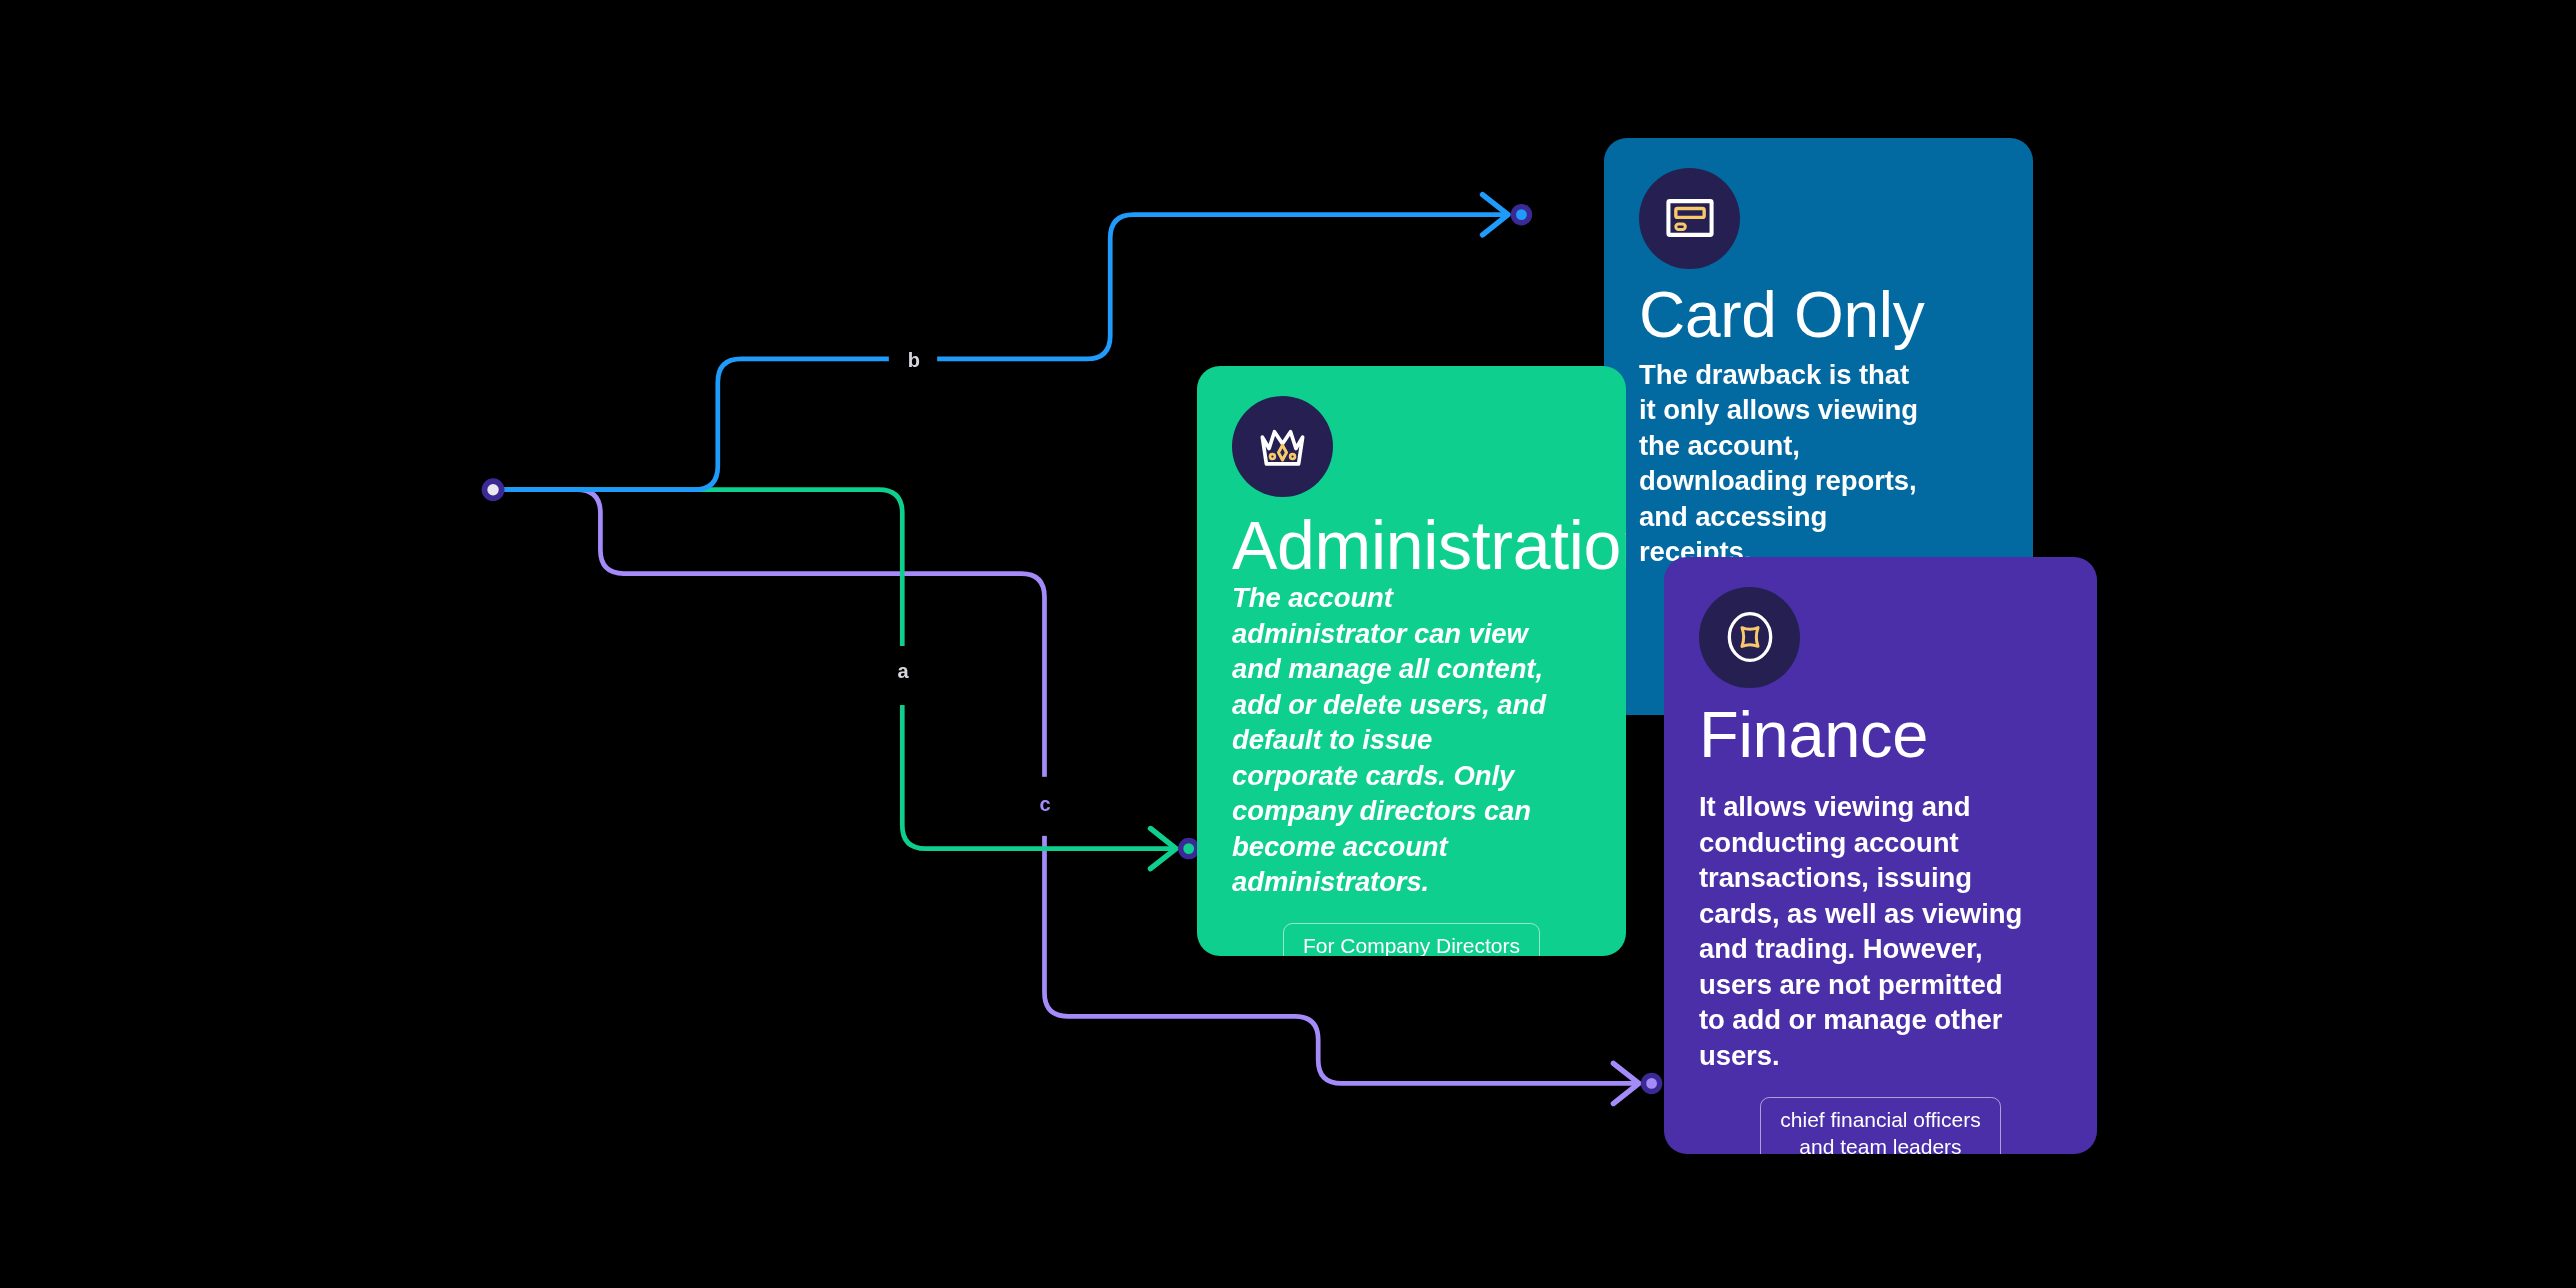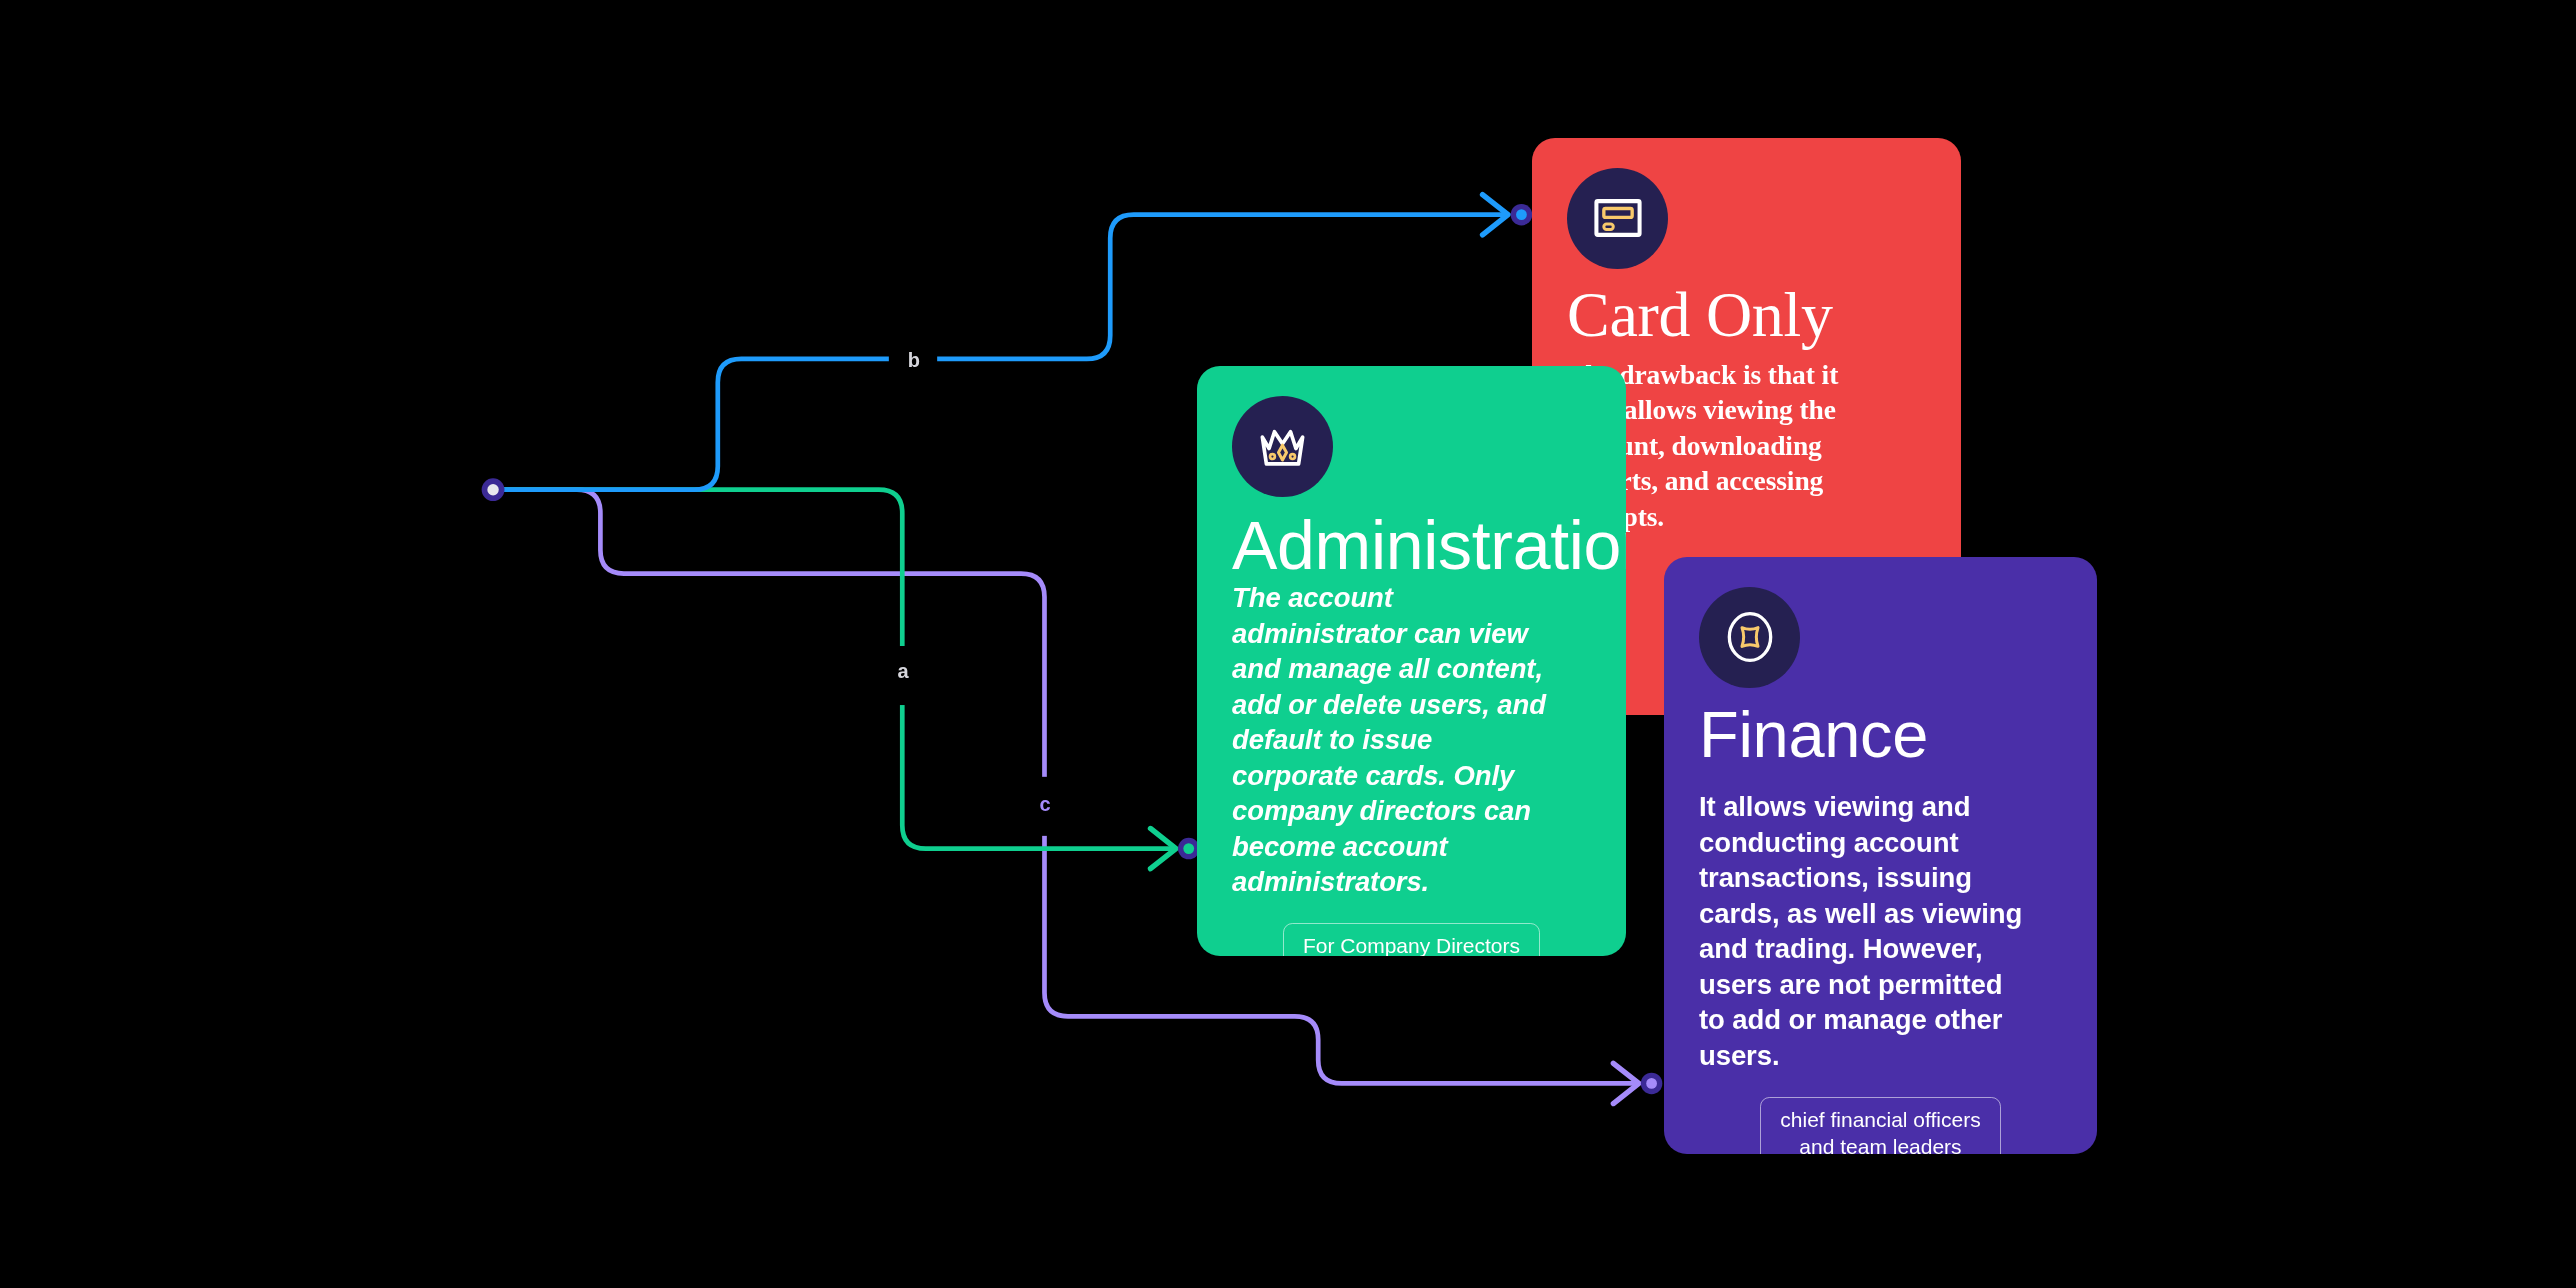--- a/index.html
+++ b/index.html
@@ -92,21 +92,21 @@
     font-size: 21px;
     font-weight: 400;
     color: #ffffff;
     line-height: 1.26;
     text-align: center;
     background: transparent;
     white-space: pre-line;
   }
 
   
-  #card-card-only   { left: 1532px; top: 138px;  width: 429px;  height: 577px;  background: #ef4444; z-index: 2; font-family: Liberation Serif, serif; }
+  #card-card-only   { left: 1604px; top: 138px;  width: 429px;  height: 577px;  background: #0369a1; z-index: 2; }
   #card-administration { left: 1197px; top: 366px; width: 429px; height: 590px; background: #0FCF8F; z-index: 3; }
   #card-finance     { left: 1664px; top: 557px;  width: 433px;  height: 597px;  background: #4A2FA8; z-index: 5; }
 
   #card-card-only .card-title { font-size: 64px; }
   #card-administration .card-title { font-size: 68px; margin-bottom: 1px; }
   #card-finance .card-title { font-size: 65px; margin-bottom: 22px; }
 
   #card-card-only .card-body { width: 282px; }
   #card-administration .card-body { width: 315px; font-style: italic; }
   #card-finance .card-body { width: 335px; }

